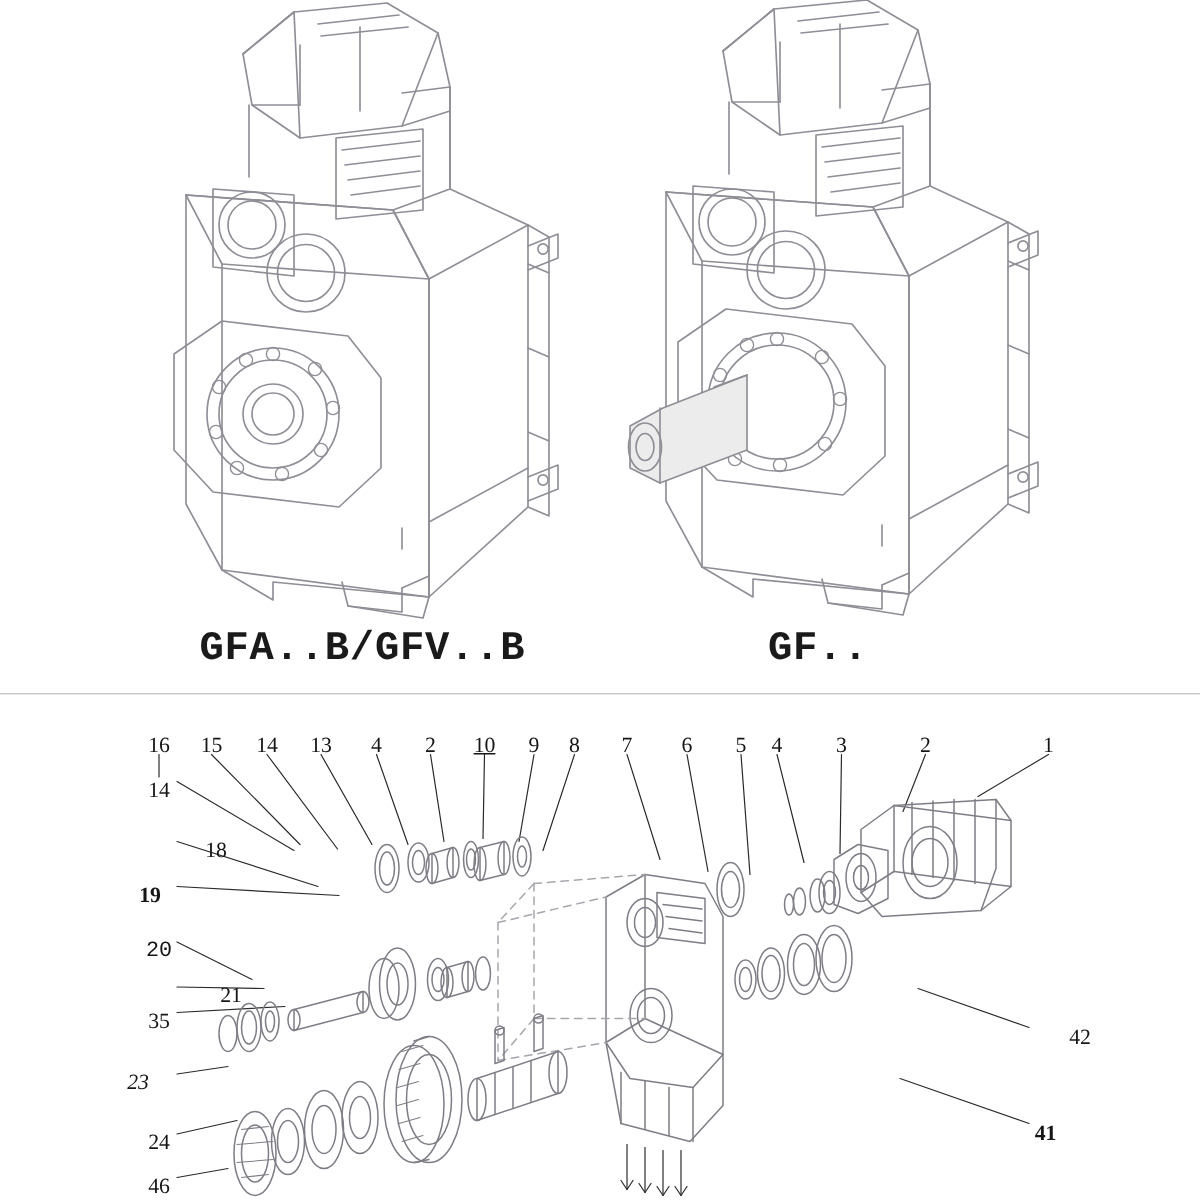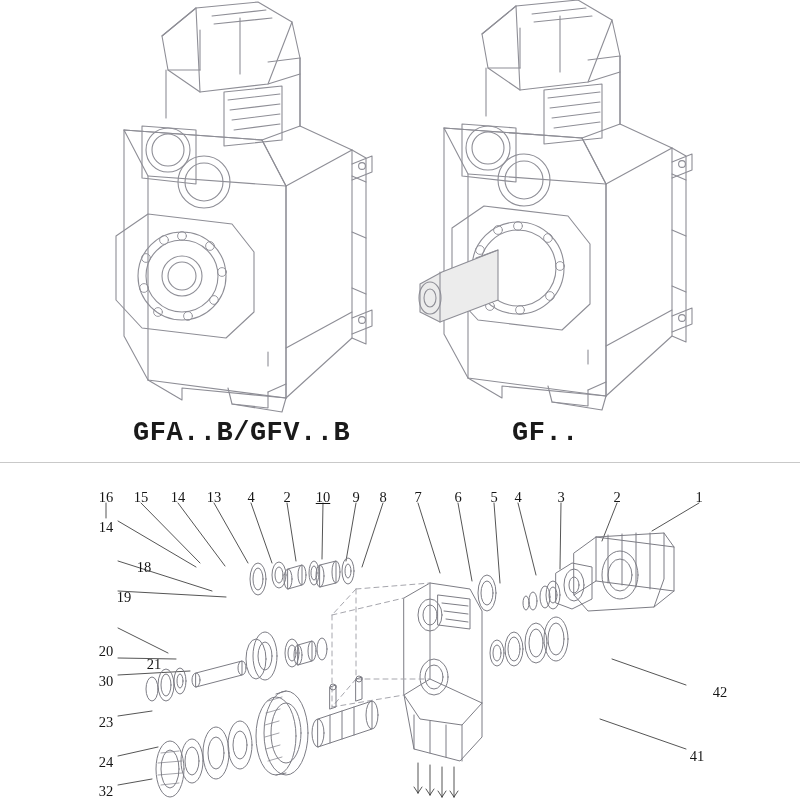--- a/index.html
+++ b/index.html
@@ -444,25 +444,25 @@
     <div class="callout-num" style="left:418px; top:26px;">7</div>
     <div class="callout-num" style="left:458px; top:26px;">6</div>
     <div class="callout-num" style="left:494px; top:26px;">5</div>
     <div class="callout-num" style="left:518px; top:26px;">4</div>
     <div class="callout-num" style="left:561px; top:26px;">3</div>
     <div class="callout-num" style="left:617px; top:26px;">2</div>
     <div class="callout-num" style="left:699px; top:26px;">1</div>
 
     <div class="callout-num" style="left:106px; top:56px;">14</div>
     <div class="callout-num" style="left:106px; top:96px;margin-left:38px;">18</div>
-    <div class="callout-num" style="left:124px; top:126px;">19</div>
-    <div class="callout-num" style="left:106px; top:180px;">20</div>
+    <div class="callout-num" style="left:100px; top:126px;font-weight:bold;">19</div>
+    <div class="callout-num" style="left:106px; top:163px;font-family:Liberation Mono, monospace;">20</div>
     <div class="callout-num" style="left:106px; top:193px;margin-left:48px;">21</div>
-    <div class="callout-num" style="left:106px; top:210px;">30</div>
-    <div class="callout-num" style="left:106px; top:251px;">23</div>
+    <div class="callout-num" style="left:106px; top:210px;">35</div>
+    <div class="callout-num" style="left:92px; top:251px;font-style:italic;">23</div>
     <div class="callout-num" style="left:106px; top:291px;">24</div>
-    <div class="callout-num" style="left:106px; top:320px;">32</div>
+    <div class="callout-num" style="left:106px; top:320px;">46</div>
 
     <div class="callout-num" style="left:720px; top:221px;">42</div>
-    <div class="callout-num" style="left:697px; top:285px;">41</div>
+    <div class="callout-num" style="left:697px; top:285px;font-weight:bold;">41</div>
   </div>
 
 </div>
 
 </body></html>

